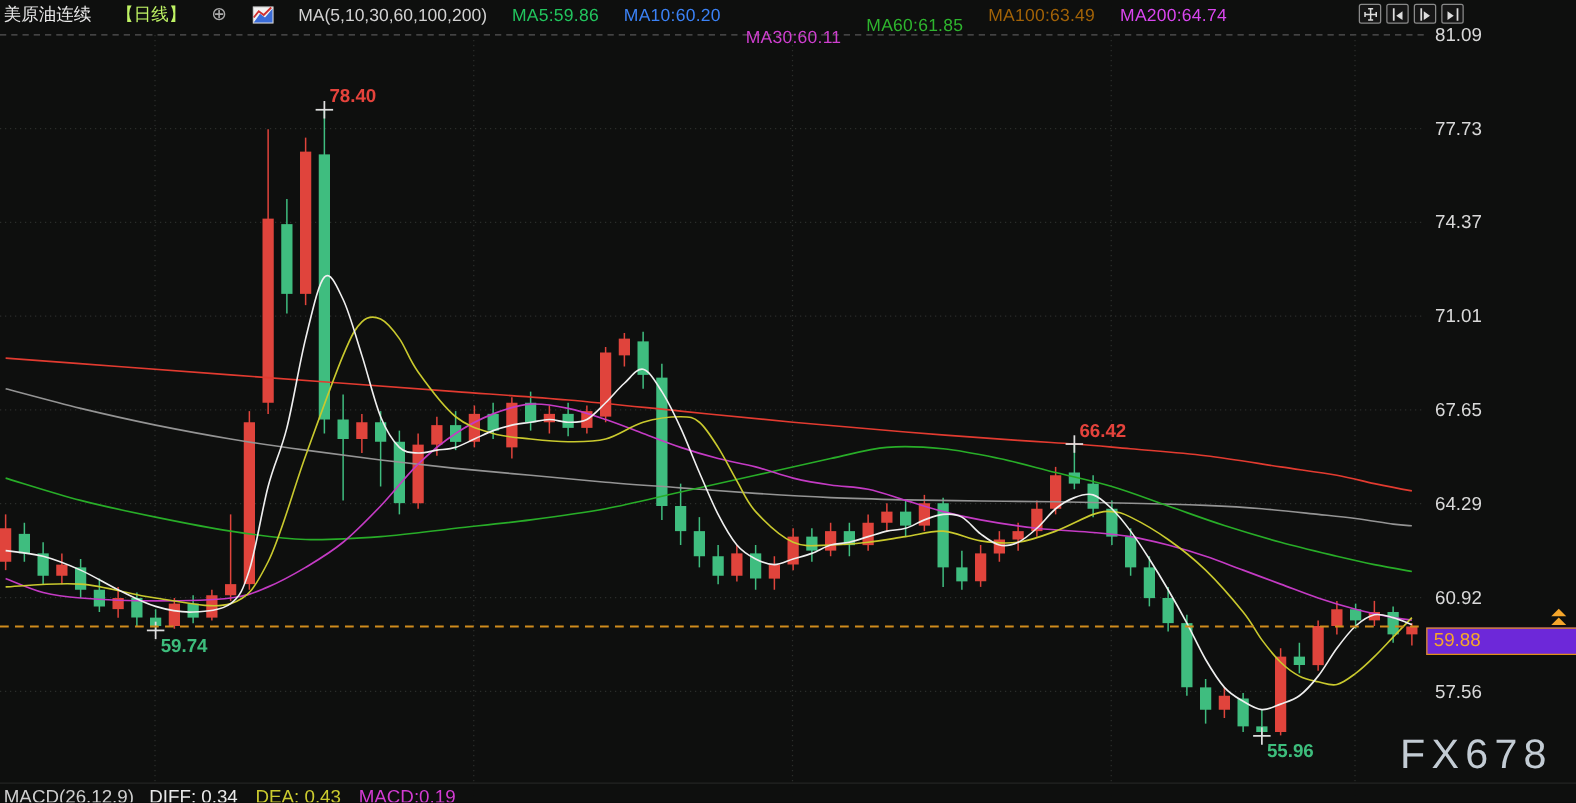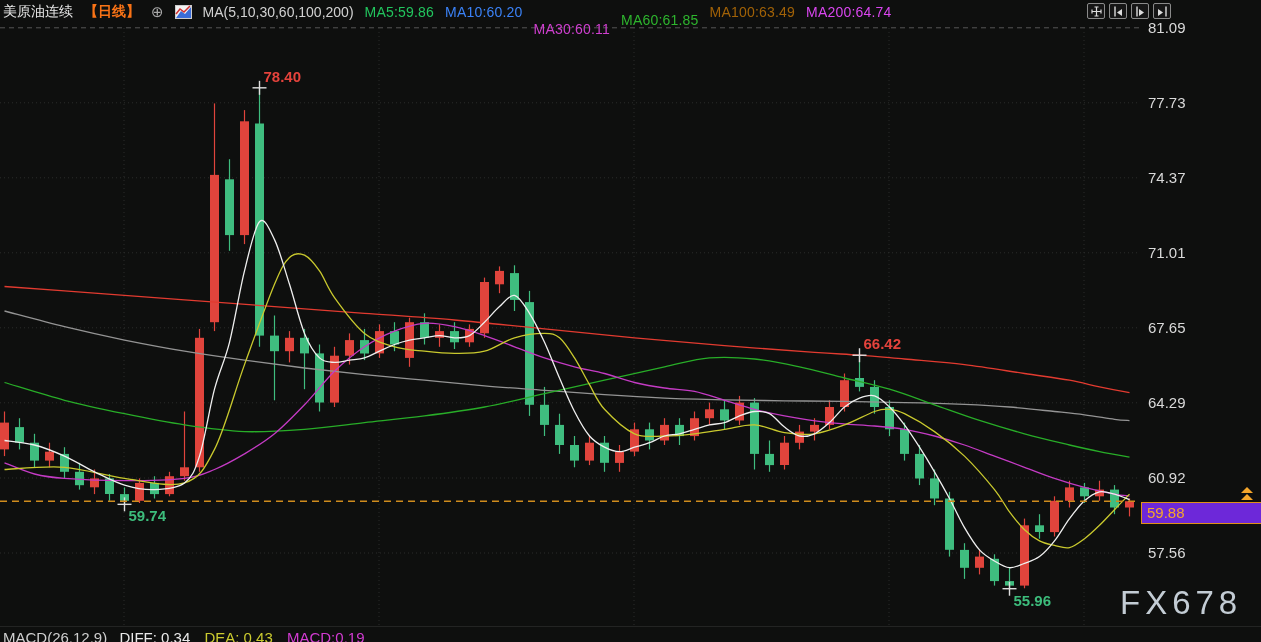--- a/index.html
+++ b/index.html
@@ -1,23 +1,23 @@
 <!DOCTYPE html>
 <html><head>
 <meta charset="utf-8">
 <style>
   html,body{margin:0;padding:0;background:#0b0c0b;}
   #app{position:relative;width:1261px;height:642px;background:#0e0f0e;overflow:hidden;
        font-family:"Liberation Sans","DejaVu Sans",sans-serif;-webkit-font-smoothing:antialiased;}
   #chart{position:absolute;left:0;top:0;width:1261px;height:642px;}
   
   .header{position:absolute;left:3px;top:2px;height:20px;display:flex;align-items:center;
-          gap:11px;font-size:14px;z-index:5;white-space:nowrap;}
+          gap:20px;font-size:14px;z-index:5;white-space:nowrap;}
   .sym{color:#e8e8e8;}
-  .period{color:#f97316;font-weight:bold;}
+  .period{color:#bef264;}
   .plus-ico{color:#a9a9a9;font-size:15px;line-height:14px;cursor:pointer;}
   .chart-ico{display:inline-block;width:17px;height:14px;cursor:pointer;}
   .ma-set{color:#d2d2d2;}
   .ma-val{letter-spacing:.2px;}
   
   .toolbar{position:absolute;right:90px;top:3px;display:flex;gap:4px;z-index:6;}
   .tbtn{width:18px;height:16px;background:#161616;border:1px solid #8a8a8a;border-radius:2px;
         display:flex;align-items:center;justify-content:center;cursor:pointer;box-sizing:border-box;}
   .tbtn svg{display:block;}
   

